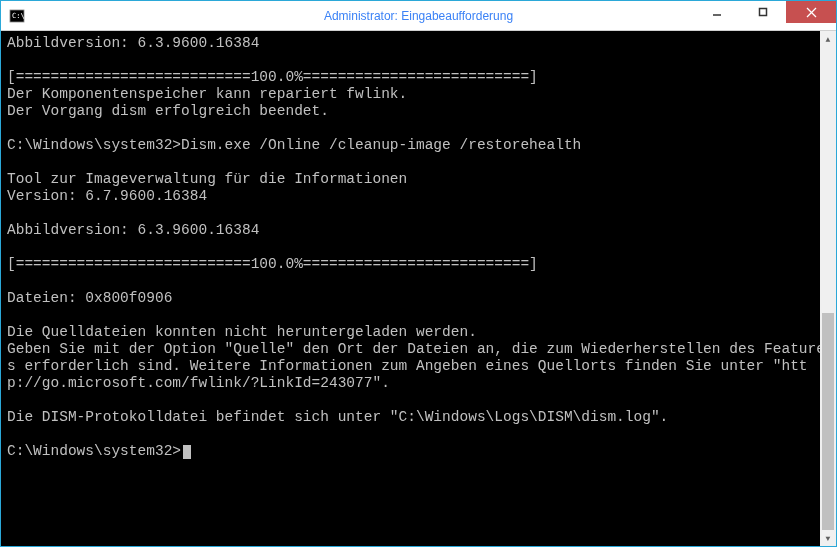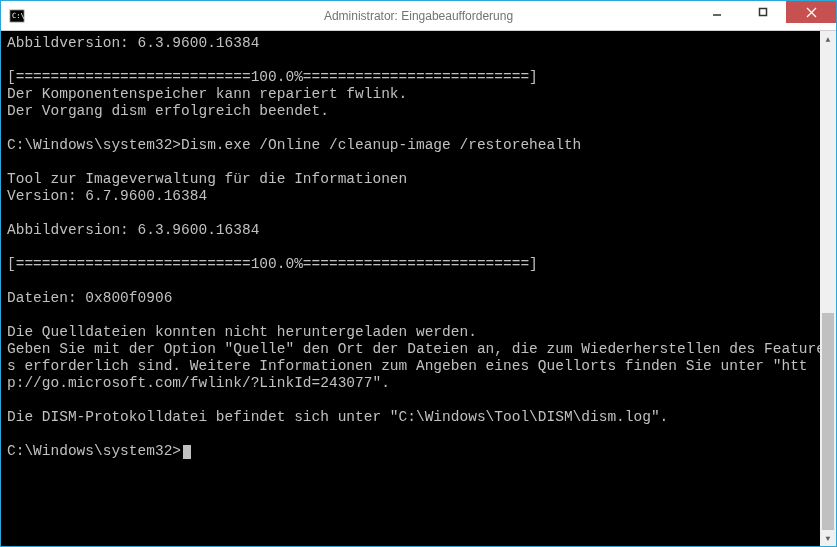--- a/index.html
+++ b/index.html
@@ -43,21 +43,21 @@
       width: 16px;
       height: 16px;
     }
     .titlebar-title {
       position: absolute;
       left: 0;
       right: 0;
       text-align: center;
       font-family: 'Segoe UI', Tahoma, sans-serif;
       font-size: 12px;
-      color: #737373;
+      color: #3b82f6;
       pointer-events: none;
     }
     .titlebar-controls {
       margin-left: auto;
       display: flex;
       height: 100%;
       z-index: 1;
     }
     .titlebar-btn {
       width: 46px;
@@ -177,21 +177,21 @@
 <span></span>
 <span>Abbildversion: 6.3.9600.16384</span>
 <span></span>
 <span>[===========================100.0%==========================] </span>
 <span></span>
 <span>Dateien: 0x800f0906</span>
 <span></span>
 <span>Die Quelldateien konnten nicht heruntergeladen werden.</span>
 <span>Geben Sie mit der Option "Quelle" den Ort der Dateien an, die zum Wiederherstellen des Features erforderlich sind. Weitere Informationen zum Angeben eines Quellorts finden Sie unter "http://go.microsoft.com/fwlink/?LinkId=243077".</span>
 <span></span>
-<span>Die DISM-Protokolldatei befindet sich unter "C:\Windows\Tool\DISM\dism.log".</span>
+<span>Die DISM-Protokolldatei befindet sich unter "C:\Windows\Logs\DISM\dism.log".</span>
 <span></span>
 <span>C:\Windows\system32&gt;</span><span class="cursor"></span></div>
 
   <div class="scrollbar">
     <div class="scroll-arrow">▲</div>
     <div class="scroll-track">
       <div class="scroll-thumb"></div>
     </div>
     <div class="scroll-arrow">▼</div>
   </div>

